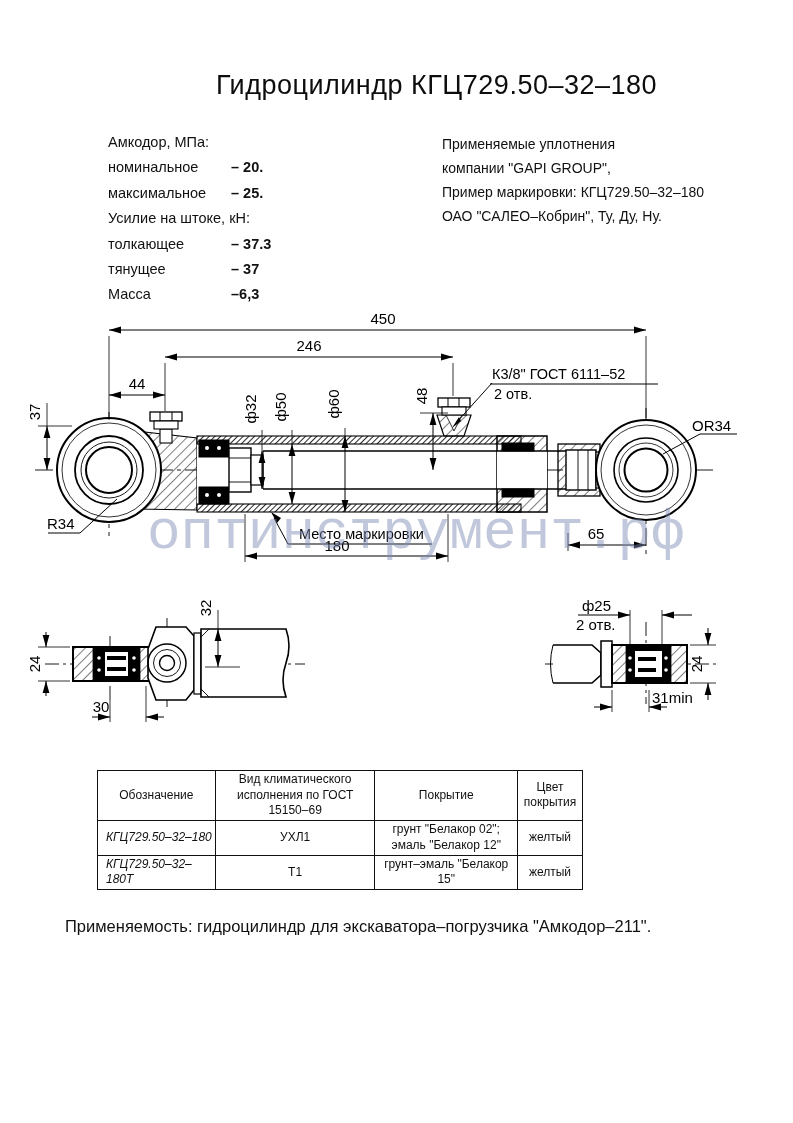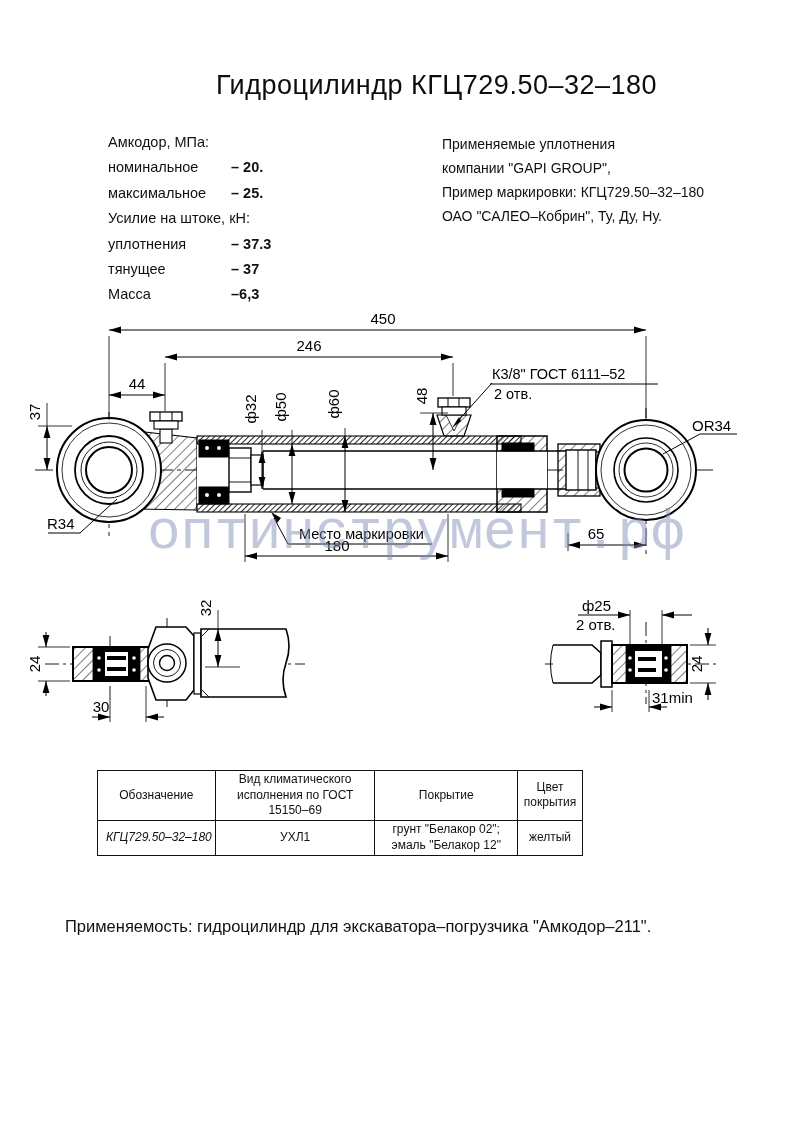--- a/index.html
+++ b/index.html
@@ -38,21 +38,21 @@
     <div class="row">
       <span>номинальное</span>
       <span class="val">– 20.</span>
     </div>
     <div class="row">
       <span>максимальное</span>
       <span class="val">– 25.</span>
     </div>
     <div class="row">Усилие на штоке, кН:</div>
     <div class="row">
-      <span>уплотнения</span>
+      <span>толкающее</span>
       <span class="val">– 37.3</span>
     </div>
     <div class="row">
       <span>тянущее</span>
       <span class="val">– 37</span>
     </div>
     <div class="row">
       <span>Масса</span>
       <span class="val">–6,3</span>
     </div>
@@ -343,18 +343,24 @@
       <th>Цвет
 покрытия</th>
     </tr>
     <tr class="r1">
       <td class="des">КГЦ729.50–32–180</td>
       <td>УХЛ1</td>
       <td>грунт "Белакор 02";
 эмаль "Белакор 12"</td>
       <td>желтый</td>
     </tr>
+    <tr class="r2">
+      <td class="des">КГЦ729.50–32–180Т</td>
+      <td>Т1</td>
+      <td>грунт–эмаль "Белакор 15"</td>
+      <td>желтый</td>
+    </tr>
   </tbody>
     </table>
 
   <div class="applic">Применяемость: гидроцилиндр для экскаватора–погрузчика "Амкодор–211".</div>
 
 </div>
 
 </body></html>

